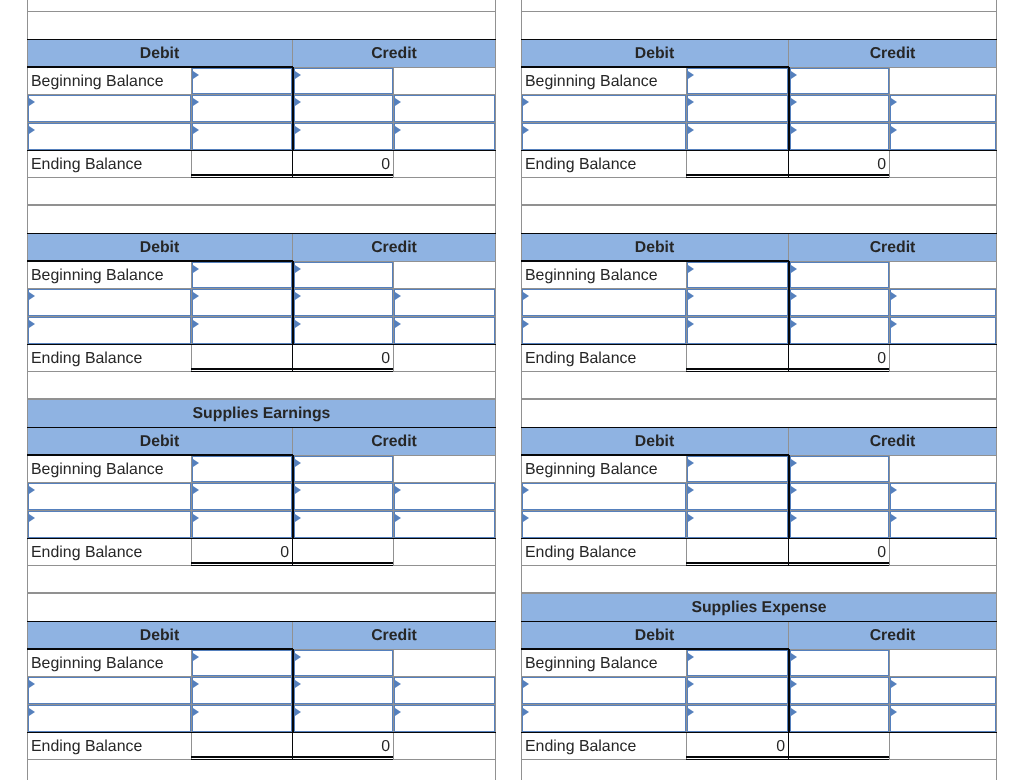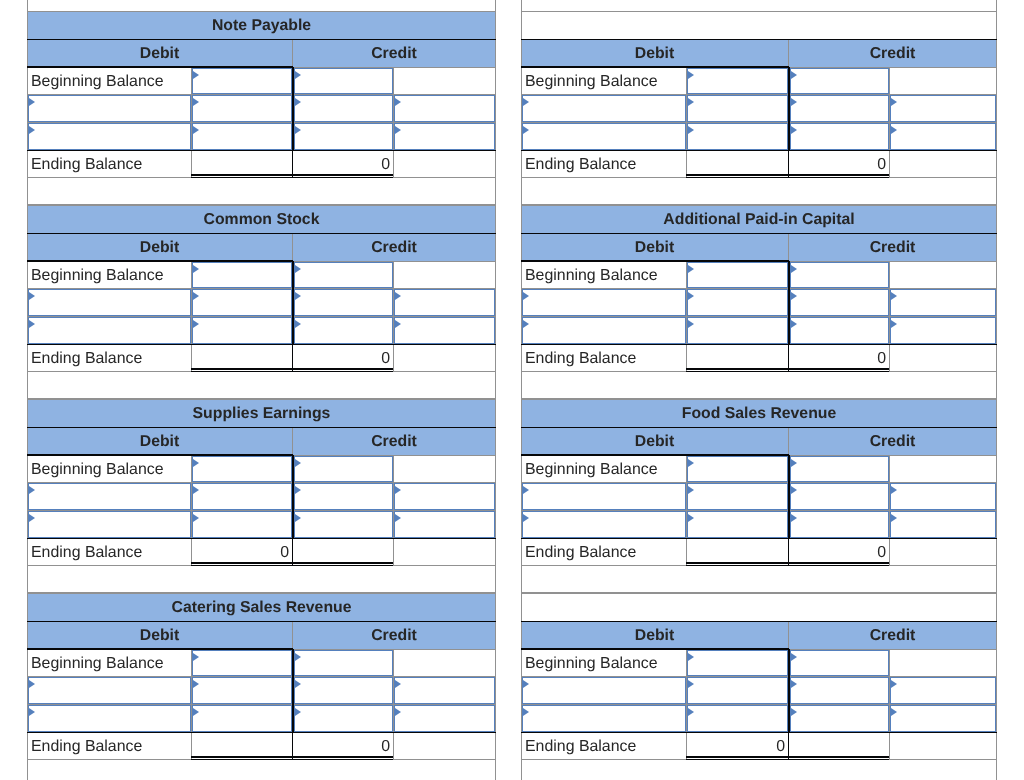--- a/index.html
+++ b/index.html
@@ -37,23 +37,20 @@
   .tri{position:absolute;left:0px;top:1.8px;width:0;height:0;
        border-left:6.2px solid #5580bd;border-top:4.2px solid transparent;
        border-bottom:4.2px solid transparent;}
 </style>
 </head>
 <body>
 
 <div class="sheet" id="sheet">
     <div class="blk" style="left: 27px; top: 11.4px; width: 469px; height: 194px;">
 
-    <div class="title-row" style="left: 0px; top: 0px; width: 469px; height: 27.6px;">
-      <span class="ttxt">Note Payable</span>
-    </div>
 
     <div class="hdr-row" style="left: 0px; top: 28.4px; width: 469px; height: 27.2px;">
       <div class="hdr-cell" style="width: 265px;">
         <span class="ttxt">Debit</span>
       </div>
       <div class="hdr-cell" style="width: 204px;">
         <span class="ttxt">Credit</span>
       </div>
     </div>
 
@@ -182,23 +179,20 @@
     <div class="blackline" style="left: 0px; top: 27.6px; width: 476px; height: 1.1px;"></div>
     <div class="blackline" style="left: 0px; top: 54.5px; width: 268.4px; height: 2.2px;"></div>
     <div class="blackline" style="left: 0px; top: 138.3px; width: 476px; height: 1.6px;"></div>
     <div class="blackline" style="left: 267px; top: 55.6px; width: 2px; height: 82.7px;"></div>
     <div class="blackline" style="left: 267px; top: 138.3px; width: 1.2px; height: 28.8px;"></div>
     <div class="blackline" style="left: 165px; top: 162.9px; width: 203px; height: 1.3px;"></div>
     <div class="blackline" style="left: 165px; top: 165.5px; width: 203px; height: 1.3px;"></div>
   </div>
     <div class="blk" style="left: 27px; top: 205.4px; width: 469px; height: 194px;">
 
-    <div class="title-row" style="left: 0px; top: 0px; width: 469px; height: 27.6px;">
-      <span class="ttxt">Common Stock</span>
-    </div>
 
     <div class="hdr-row" style="left: 0px; top: 28.4px; width: 469px; height: 27.2px;">
       <div class="hdr-cell" style="width: 265px;">
         <span class="ttxt">Debit</span>
       </div>
       <div class="hdr-cell" style="width: 204px;">
         <span class="ttxt">Credit</span>
       </div>
     </div>
 
@@ -256,23 +250,20 @@
     <div class="blackline" style="left: 0px; top: 27.6px; width: 469px; height: 1.1px;"></div>
     <div class="blackline" style="left: 0px; top: 54.5px; width: 266.4px; height: 2.2px;"></div>
     <div class="blackline" style="left: 0px; top: 138.3px; width: 469px; height: 1.6px;"></div>
     <div class="blackline" style="left: 265px; top: 55.6px; width: 2px; height: 82.7px;"></div>
     <div class="blackline" style="left: 265px; top: 138.3px; width: 1.2px; height: 28.8px;"></div>
     <div class="blackline" style="left: 164px; top: 162.9px; width: 202px; height: 1.3px;"></div>
     <div class="blackline" style="left: 164px; top: 165.5px; width: 202px; height: 1.3px;"></div>
   </div>
     <div class="blk" style="left: 521px; top: 205.4px; width: 476px; height: 194px;">
 
-    <div class="title-row" style="left: 0px; top: 0px; width: 476px; height: 27.6px;">
-      <span class="ttxt">Additional Paid-in Capital</span>
-    </div>
 
     <div class="hdr-row" style="left: 0px; top: 28.4px; width: 476px; height: 27.2px;">
       <div class="hdr-cell" style="width: 267px;">
         <span class="ttxt">Debit</span>
       </div>
       <div class="hdr-cell" style="width: 209px;">
         <span class="ttxt">Credit</span>
       </div>
     </div>
 
@@ -404,23 +395,20 @@
     <div class="blackline" style="left: 0px; top: 27.6px; width: 469px; height: 1.1px;"></div>
     <div class="blackline" style="left: 0px; top: 54.5px; width: 266.4px; height: 2.2px;"></div>
     <div class="blackline" style="left: 0px; top: 138.3px; width: 469px; height: 1.6px;"></div>
     <div class="blackline" style="left: 265px; top: 55.6px; width: 2px; height: 82.7px;"></div>
     <div class="blackline" style="left: 265px; top: 138.3px; width: 1.2px; height: 28.8px;"></div>
     <div class="blackline" style="left: 164px; top: 162.9px; width: 202px; height: 1.3px;"></div>
     <div class="blackline" style="left: 164px; top: 165.5px; width: 202px; height: 1.3px;"></div>
   </div>
     <div class="blk" style="left: 521px; top: 399.4px; width: 476px; height: 194px;">
 
-    <div class="title-row" style="left: 0px; top: 0px; width: 476px; height: 27.6px;">
-      <span class="ttxt">Food Sales Revenue</span>
-    </div>
 
     <div class="hdr-row" style="left: 0px; top: 28.4px; width: 476px; height: 27.2px;">
       <div class="hdr-cell" style="width: 267px;">
         <span class="ttxt">Debit</span>
       </div>
       <div class="hdr-cell" style="width: 209px;">
         <span class="ttxt">Credit</span>
       </div>
     </div>
 
@@ -478,23 +466,20 @@
     <div class="blackline" style="left: 0px; top: 27.6px; width: 476px; height: 1.1px;"></div>
     <div class="blackline" style="left: 0px; top: 54.5px; width: 268.4px; height: 2.2px;"></div>
     <div class="blackline" style="left: 0px; top: 138.3px; width: 476px; height: 1.6px;"></div>
     <div class="blackline" style="left: 267px; top: 55.6px; width: 2px; height: 82.7px;"></div>
     <div class="blackline" style="left: 267px; top: 138.3px; width: 1.2px; height: 28.8px;"></div>
     <div class="blackline" style="left: 165px; top: 162.9px; width: 203px; height: 1.3px;"></div>
     <div class="blackline" style="left: 165px; top: 165.5px; width: 203px; height: 1.3px;"></div>
   </div>
     <div class="blk" style="left: 27px; top: 593.4px; width: 469px; height: 194px;">
 
-    <div class="title-row" style="left: 0px; top: 0px; width: 469px; height: 27.6px;">
-      <span class="ttxt">Catering Sales Revenue</span>
-    </div>
 
     <div class="hdr-row" style="left: 0px; top: 28.4px; width: 469px; height: 27.2px;">
       <div class="hdr-cell" style="width: 265px;">
         <span class="ttxt">Debit</span>
       </div>
       <div class="hdr-cell" style="width: 204px;">
         <span class="ttxt">Credit</span>
       </div>
     </div>
 
@@ -552,20 +537,23 @@
     <div class="blackline" style="left: 0px; top: 27.6px; width: 469px; height: 1.1px;"></div>
     <div class="blackline" style="left: 0px; top: 54.5px; width: 266.4px; height: 2.2px;"></div>
     <div class="blackline" style="left: 0px; top: 138.3px; width: 469px; height: 1.6px;"></div>
     <div class="blackline" style="left: 265px; top: 55.6px; width: 2px; height: 82.7px;"></div>
     <div class="blackline" style="left: 265px; top: 138.3px; width: 1.2px; height: 28.8px;"></div>
     <div class="blackline" style="left: 164px; top: 162.9px; width: 202px; height: 1.3px;"></div>
     <div class="blackline" style="left: 164px; top: 165.5px; width: 202px; height: 1.3px;"></div>
   </div>
     <div class="blk" style="left: 521px; top: 593.4px; width: 476px; height: 194px;">
 
+    <div class="title-row" style="left: 0px; top: 0px; width: 476px; height: 27.6px;">
+      <span class="ttxt">Supplies Expense</span>
+    </div>
 
     <div class="hdr-row" style="left: 0px; top: 28.4px; width: 476px; height: 27.2px;">
       <div class="hdr-cell" style="width: 267px;">
         <span class="ttxt">Debit</span>
       </div>
       <div class="hdr-cell" style="width: 209px;">
         <span class="ttxt">Credit</span>
       </div>
     </div>
 

